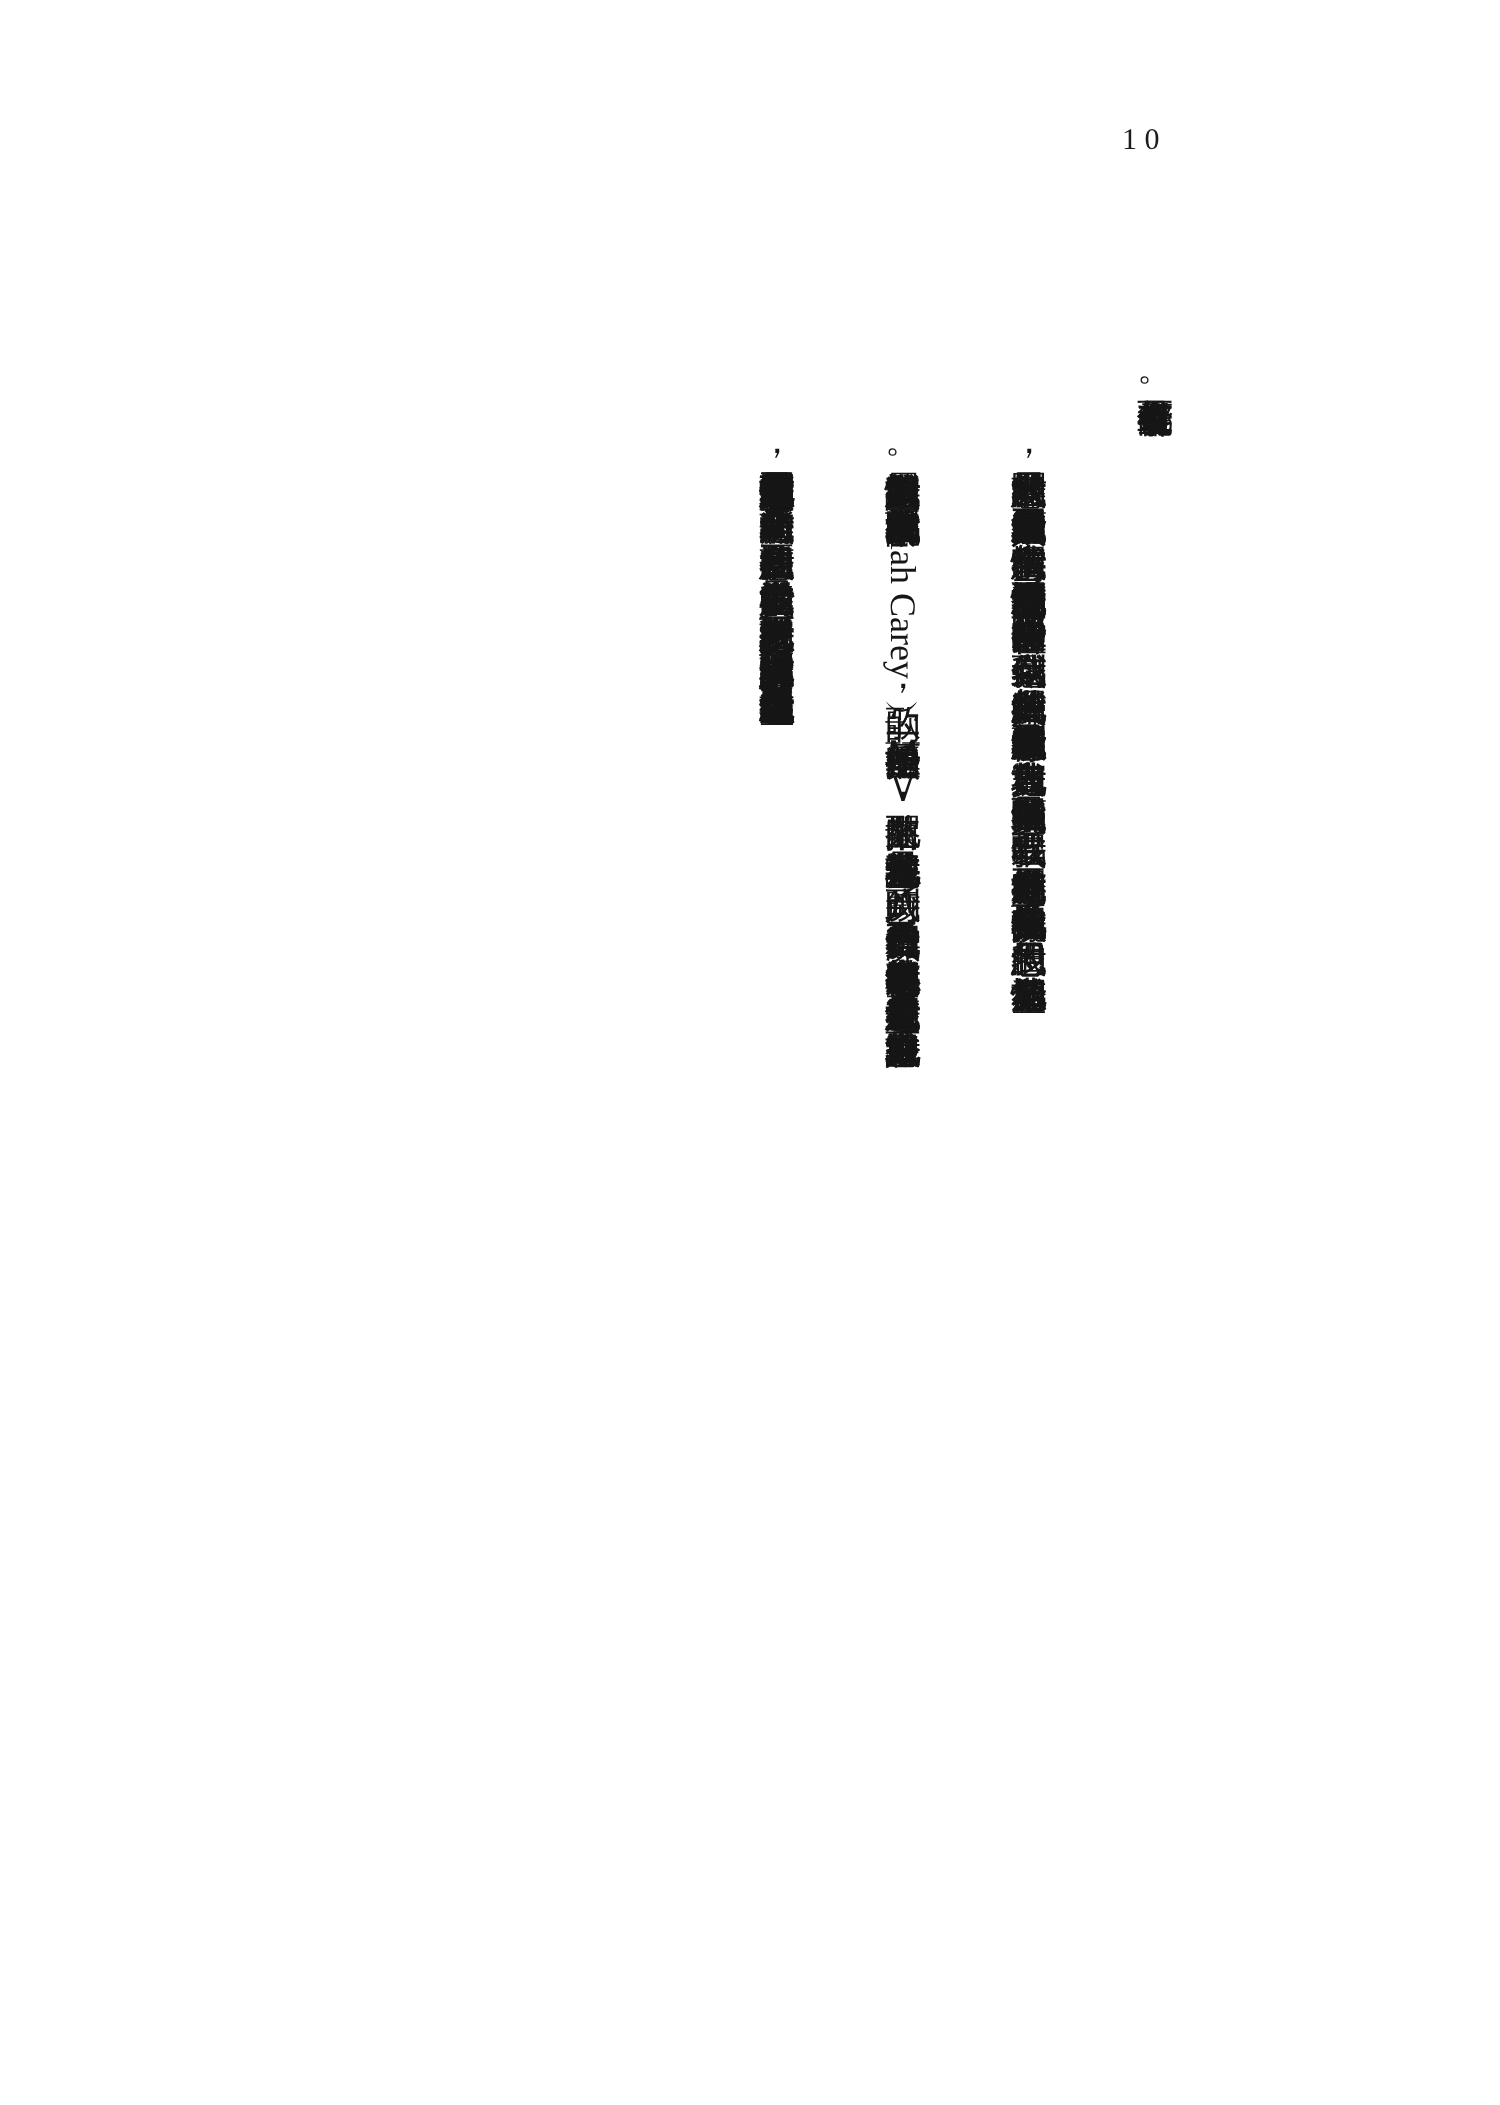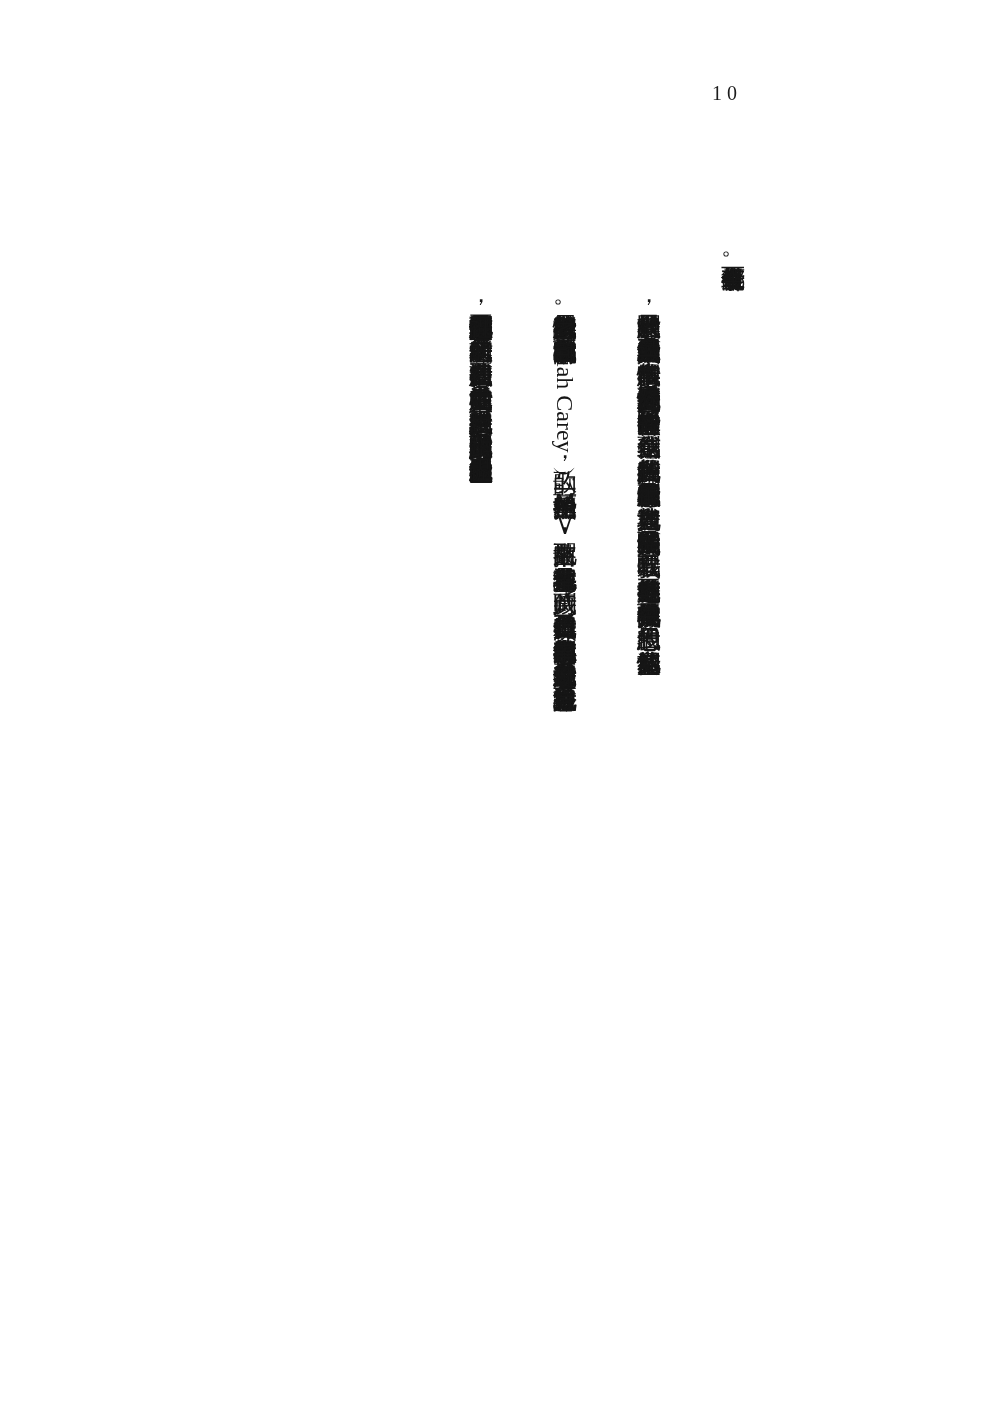--- a/index.html
+++ b/index.html
@@ -8,20 +8,21 @@
     width: 1000px; height: 1403px;
     background: #ffffff;
     font-family: "Liberation Serif", "DejaVu Serif", serif;
   }
   .page {
     position: relative;
     width: 894px; height: 1403px;
     background: #ffffff;
     overflow: hidden;
     color: #161616;
+    margin-left: 36px;
   }
 
   
   .page-number {
     position: absolute;
     top: 82px; right: 152px;
     font-size: 20px;
     letter-spacing: 5px;
     color: #1c1c1c;
   }

